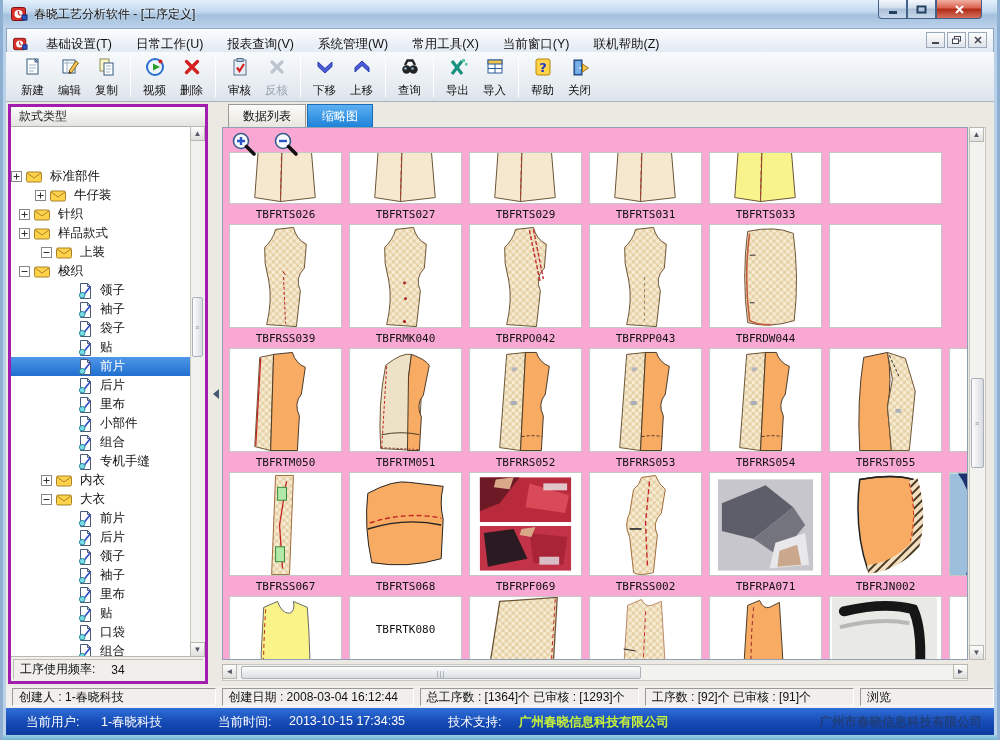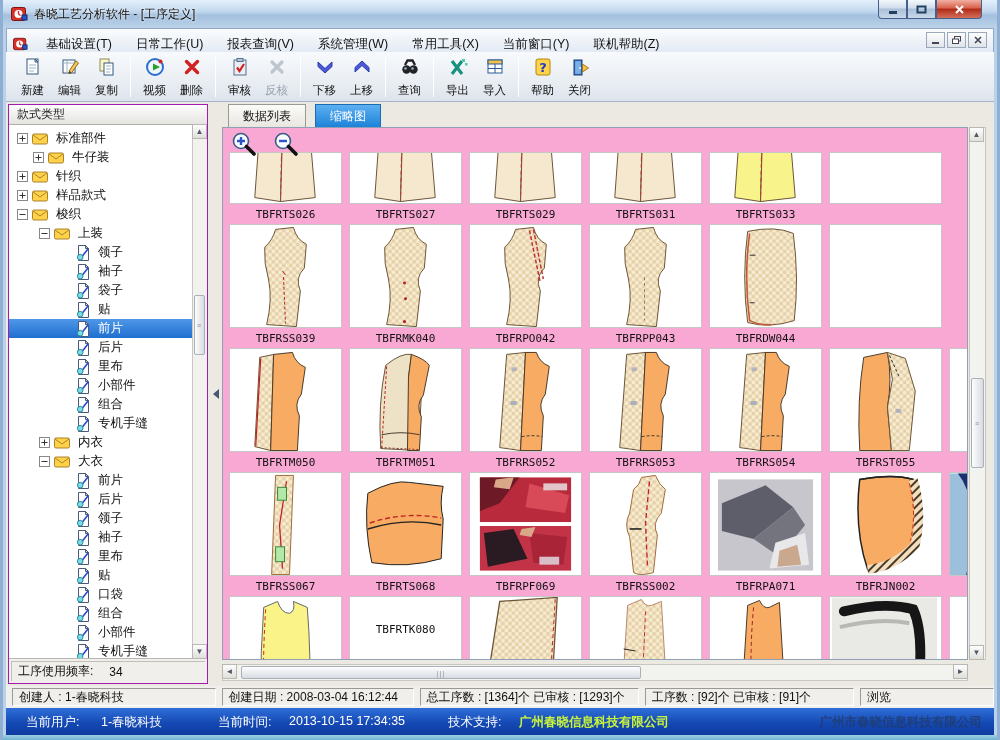--- a/index.html
+++ b/index.html
@@ -31,40 +31,40 @@
   .toolbar{position:absolute;left:3px;right:3px;top:52px;height:50px;
     background:linear-gradient(180deg,#f8fafc,#e7ecf2 70%,#dde3ec);
     border-bottom:1px solid #a8b4c4;display:flex;align-items:center;padding:0 8px;}
   .tbtn{width:37px;height:44px;display:flex;flex-direction:column;align-items:center;justify-content:center;gap:1px;border:1px solid transparent;border-radius:3px;}
   .tbtn .tlab{font-size:11.5px;color:#111;white-space:nowrap;}
   .tbtn.disabled .tlab{color:#9aa4ae;}
   .tsep{width:1px;height:40px;background:#b4bcc8;border-right:1px solid #fff;margin:0 5px;}
   
   .main{position:absolute;left:3px;right:3px;top:102px;height:584px;background:#ece9e2;}
   
-  .sidebar{position:absolute;left:2px;top:2px;width:200px;height:580px;background:#f0abfc;border:1px solid #a21caf;}
+  .sidebar{position:absolute;left:2px;top:2px;width:200px;height:580px;background:#f0abfc;border:3px solid #a21caf;}
   .treehdr{position:absolute;left:0;top:0;right:0;height:20px;background:linear-gradient(180deg,#fdfdfd,#e4e4e0);
     border-bottom:1px solid #b0b0a8;font-size:12px;color:#222;display:flex;align-items:center;padding-left:8px;}
   .treearea{position:absolute;left:0;top:20px;right:15px;bottom:25px;overflow:hidden;padding-top:4px;background:#fff;}
   .trow{height:19px;display:flex;align-items:center;font-size:12.5px;color:#111;white-space:nowrap;}
   .texp{width:11px;height:11px;margin-right:4px;flex:none;}
   .ticon{margin-right:4px;flex:none;display:flex;}
   .tlabel{padding:1px 4px;}
   .trow.sel .tlabel{background:linear-gradient(180deg,#4f97e8,#1f6fd0);color:#fff;flex:1;}
   .trow.sel{background:linear-gradient(180deg,#4f97e8,#1f6fd0);}
   .treescroll{position:absolute;right:0;top:20px;width:15px;bottom:25px;background:#f1f1ee;border-left:1px solid #c8c8c0;}
   .freq{position:absolute;left:0;bottom:0;right:0;height:25px;background:#f0efeb;border-top:1px solid #b8b8b0;
     display:flex;align-items:center;font-size:12px;color:#111;padding-left:8px;gap:14px;}
   .freq .inner{border:1px solid #c0c0b8;border-right:none;border-bottom:none;position:absolute;inset:2px;display:flex;align-items:center;padding-left:6px;gap:16px;}
   
   .splitter{position:absolute;left:204px;top:0;width:12px;height:584px;display:flex;align-items:center;justify-content:center;}
   .collapse-arrow{width:0;height:0;border-top:5px solid transparent;border-bottom:5px solid transparent;border-right:6px solid #445a72;}
   
   .rpanel{position:absolute;left:216px;top:0;right:2px;bottom:0;}
-  .tabs{position:absolute;left:0;top:2px;height:23px;display:flex;padding-left:6px;gap:9px;}
+  .tabs{position:absolute;left:0;top:2px;height:23px;display:flex;padding-left:6px;gap:1px;}
   .tab{height:23px;padding:0 14px;font-size:12px;display:flex;align-items:center;
     background:linear-gradient(180deg,#fbfbf9,#e8e6df);border:1px solid #9a9a92;border-bottom:none;color:#111;}
   .tab.active{background:linear-gradient(180deg,#5cb0f2,#1f82d8);color:#fff;border-color:#1a6ab4;}
   .content{position:absolute;left:0;top:25px;right:24px;bottom:26px;background:#f9a8d4;border:1px solid #8fa0b4;overflow:hidden;}
   .mags{position:absolute;left:8px;top:3px;display:flex;gap:14px;z-index:5;}
   .gridwrap{position:absolute;left:0;top:24px;right:0;bottom:0;overflow:hidden;}
   .grow{display:flex;padding-left:6px;gap:7px;}
   .gcell{width:113px;flex:none;}
   .gimg{position:relative;overflow:hidden;border:1px solid #c6c6c6;background:#fff;}
   .gimg svg{position:absolute;left:0;}
@@ -295,101 +295,101 @@
       </div>
     </div>
 
   <div class="main">
 
     <div class="sidebar">
       <div class="treehdr">
         <span>款式类型</span>
       </div>
       <div class="treearea" id="treearea">
+          <div class="trow" style="padding-left: 0; margin-top: 36px;">
+            <span class="texp"><svg width="11" height="11" viewBox="0 0 11 11">
+                <rect x="0.5" y="0.5" width="10" height="10" fill="#fff" stroke="#888"></rect>
+                <path d="M2.5 5.5 h6" stroke="#333"></path>
+                <path d="M5.5 2.5 v6" stroke="#333"></path>
+              </svg></span>
+            <span class="ticon">
+              <svg viewBox="0 0 16 12" width="16" height="12">
+                <rect x="0.5" y="1" width="15" height="10" rx="1.5" fill="#ffd24a" stroke="#a8822a"></rect>
+                <path d="M1 2 L8 7 L15 2" fill="none" stroke="#a8822a"></path>
+              </svg>
+            </span>
+            <span class="tlabel">标准部件</span>
+          </div>
+          <div class="trow" style="padding-left: 24px;">
+            <span class="texp"><svg width="11" height="11" viewBox="0 0 11 11">
+                <rect x="0.5" y="0.5" width="10" height="10" fill="#fff" stroke="#888"></rect>
+                <path d="M2.5 5.5 h6" stroke="#333"></path>
+                <path d="M5.5 2.5 v6" stroke="#333"></path>
+              </svg></span>
+            <span class="ticon">
+              <svg viewBox="0 0 16 12" width="16" height="12">
+                <rect x="0.5" y="1" width="15" height="10" rx="1.5" fill="#ffd24a" stroke="#a8822a"></rect>
+                <path d="M1 2 L8 7 L15 2" fill="none" stroke="#a8822a"></path>
+              </svg>
+            </span>
+            <span class="tlabel">牛仔装</span>
+          </div>
           <div class="trow" style="padding-left: 8px;">
             <span class="texp"><svg width="11" height="11" viewBox="0 0 11 11">
                 <rect x="0.5" y="0.5" width="10" height="10" fill="#fff" stroke="#888"></rect>
                 <path d="M2.5 5.5 h6" stroke="#333"></path>
                 <path d="M5.5 2.5 v6" stroke="#333"></path>
               </svg></span>
             <span class="ticon">
               <svg viewBox="0 0 16 12" width="16" height="12">
                 <rect x="0.5" y="1" width="15" height="10" rx="1.5" fill="#ffd24a" stroke="#a8822a"></rect>
                 <path d="M1 2 L8 7 L15 2" fill="none" stroke="#a8822a"></path>
               </svg>
             </span>
-            <span class="tlabel">标准部件</span>
-          </div>
-          <div class="trow" style="padding-left: 24px;">
-            <span class="texp"><svg width="11" height="11" viewBox="0 0 11 11">
-                <rect x="0.5" y="0.5" width="10" height="10" fill="#fff" stroke="#888"></rect>
-                <path d="M2.5 5.5 h6" stroke="#333"></path>
-                <path d="M5.5 2.5 v6" stroke="#333"></path>
-              </svg></span>
-            <span class="ticon">
-              <svg viewBox="0 0 16 12" width="16" height="12">
-                <rect x="0.5" y="1" width="15" height="10" rx="1.5" fill="#ffd24a" stroke="#a8822a"></rect>
-                <path d="M1 2 L8 7 L15 2" fill="none" stroke="#a8822a"></path>
-              </svg>
-            </span>
-            <span class="tlabel">牛仔装</span>
+            <span class="tlabel">针织</span>
           </div>
           <div class="trow" style="padding-left: 8px;">
             <span class="texp"><svg width="11" height="11" viewBox="0 0 11 11">
                 <rect x="0.5" y="0.5" width="10" height="10" fill="#fff" stroke="#888"></rect>
                 <path d="M2.5 5.5 h6" stroke="#333"></path>
                 <path d="M5.5 2.5 v6" stroke="#333"></path>
               </svg></span>
             <span class="ticon">
               <svg viewBox="0 0 16 12" width="16" height="12">
                 <rect x="0.5" y="1" width="15" height="10" rx="1.5" fill="#ffd24a" stroke="#a8822a"></rect>
                 <path d="M1 2 L8 7 L15 2" fill="none" stroke="#a8822a"></path>
               </svg>
             </span>
-            <span class="tlabel">针织</span>
-          </div>
-          <div class="trow" style="padding-left: 8px;">
+            <span class="tlabel">样品款式</span>
+          </div>
+          <div class="trow" style="padding-left: 30px;">
             <span class="texp"><svg width="11" height="11" viewBox="0 0 11 11">
                 <rect x="0.5" y="0.5" width="10" height="10" fill="#fff" stroke="#888"></rect>
                 <path d="M2.5 5.5 h6" stroke="#333"></path>
-                <path d="M5.5 2.5 v6" stroke="#333"></path>
               </svg></span>
             <span class="ticon">
               <svg viewBox="0 0 16 12" width="16" height="12">
                 <rect x="0.5" y="1" width="15" height="10" rx="1.5" fill="#ffd24a" stroke="#a8822a"></rect>
                 <path d="M1 2 L8 7 L15 2" fill="none" stroke="#a8822a"></path>
               </svg>
             </span>
-            <span class="tlabel">样品款式</span>
+            <span class="tlabel">上装</span>
           </div>
           <div class="trow" style="padding-left: 8px;">
             <span class="texp"><svg width="11" height="11" viewBox="0 0 11 11">
                 <rect x="0.5" y="0.5" width="10" height="10" fill="#fff" stroke="#888"></rect>
                 <path d="M2.5 5.5 h6" stroke="#333"></path>
               </svg></span>
             <span class="ticon">
               <svg viewBox="0 0 16 12" width="16" height="12">
                 <rect x="0.5" y="1" width="15" height="10" rx="1.5" fill="#ffd24a" stroke="#a8822a"></rect>
                 <path d="M1 2 L8 7 L15 2" fill="none" stroke="#a8822a"></path>
               </svg>
             </span>
             <span class="tlabel">梭织</span>
-          </div>
-          <div class="trow" style="padding-left: 30px;">
-            <span class="texp"><svg width="11" height="11" viewBox="0 0 11 11">
-                <rect x="0.5" y="0.5" width="10" height="10" fill="#fff" stroke="#888"></rect>
-                <path d="M2.5 5.5 h6" stroke="#333"></path>
-              </svg></span>
-            <span class="ticon">
-              <svg viewBox="0 0 16 12" width="16" height="12">
-                <rect x="0.5" y="1" width="15" height="10" rx="1.5" fill="#ffd24a" stroke="#a8822a"></rect>
-                <path d="M1 2 L8 7 L15 2" fill="none" stroke="#a8822a"></path>
-              </svg>
-            </span>
-            <span class="tlabel">上装</span>
           </div>
           <div class="trow" style="padding-left: 52px;">
             <span class="texp"></span>
             <span class="ticon">
               <svg viewBox="0 0 14 16" width="14" height="16">
                 <path d="M2.5 0.5 h7 l3 3 v12 h-10 Z" fill="#fff" stroke="#4a5a78"></path>
                 <path d="M9.5 0.5 l3 3 h-3 Z" fill="#c8d8ec" stroke="#4a5a78"></path>
                 <path d="M4 14 L12 4" stroke="#2a48c8" stroke-width="1.6"></path>
                 <circle cx="4.2" cy="12.2" r="2.8" fill="#7adce8" stroke="#2a8a9a"></circle>
               </svg>

